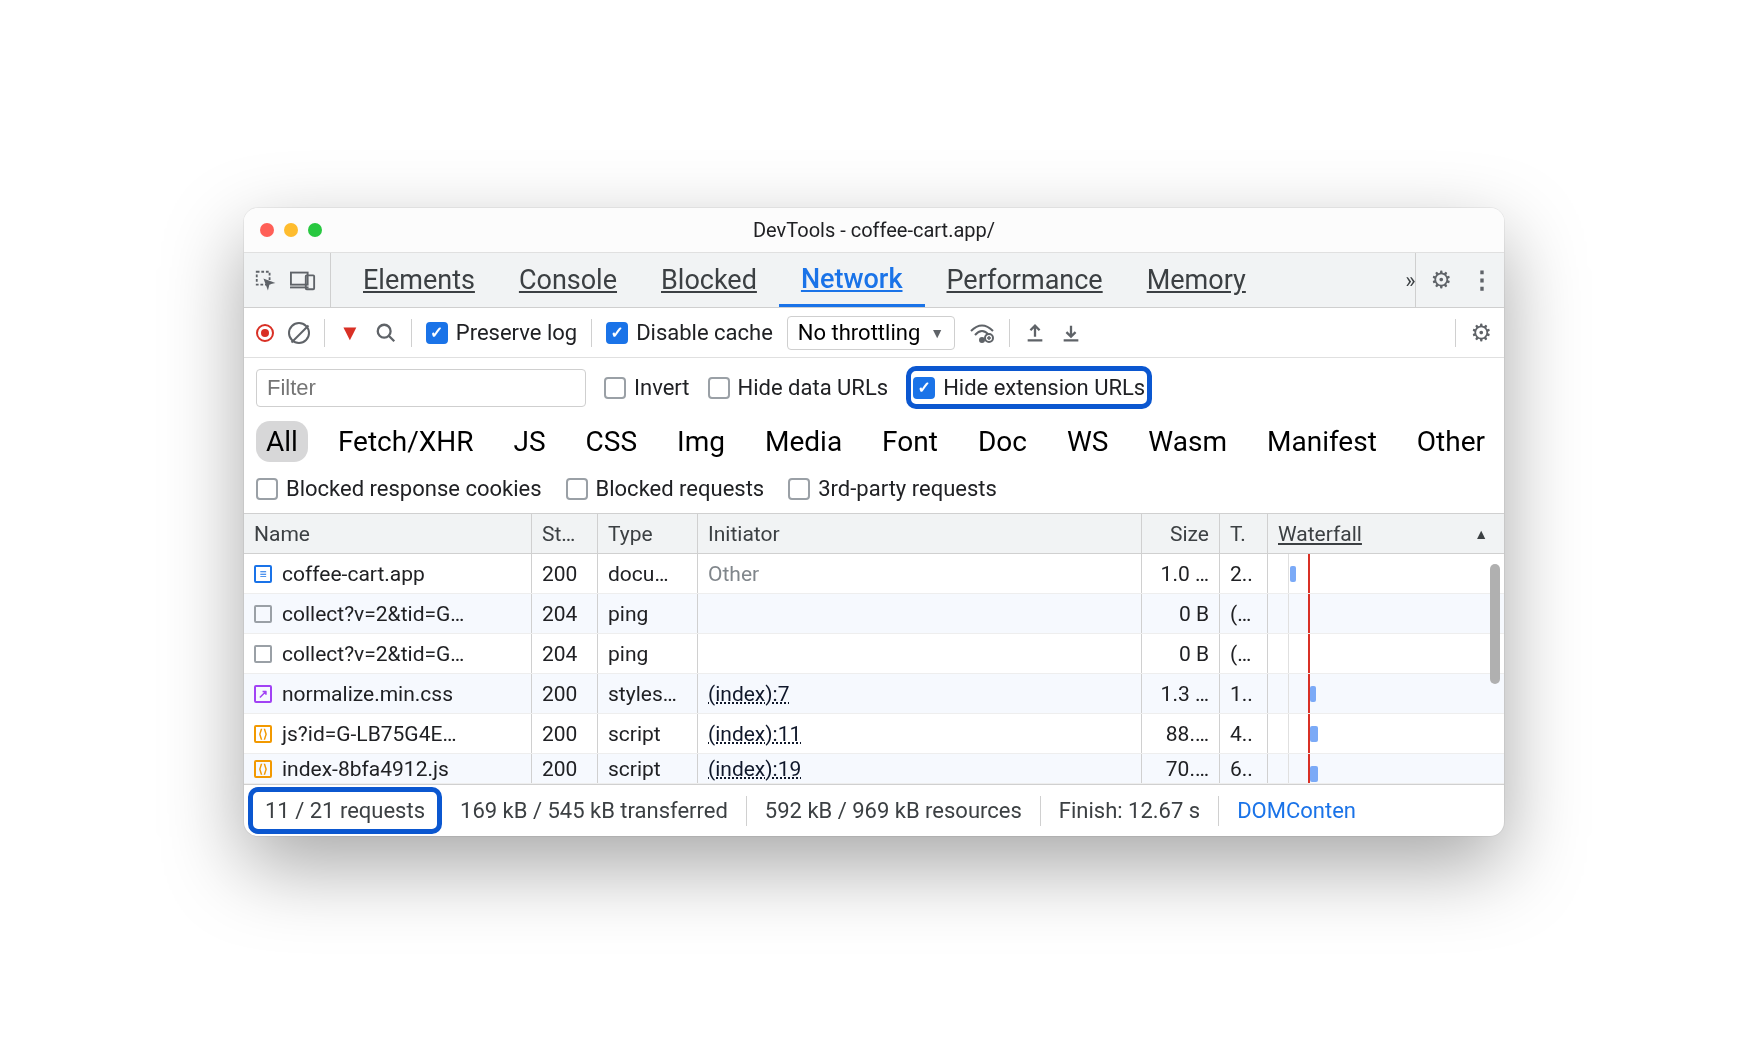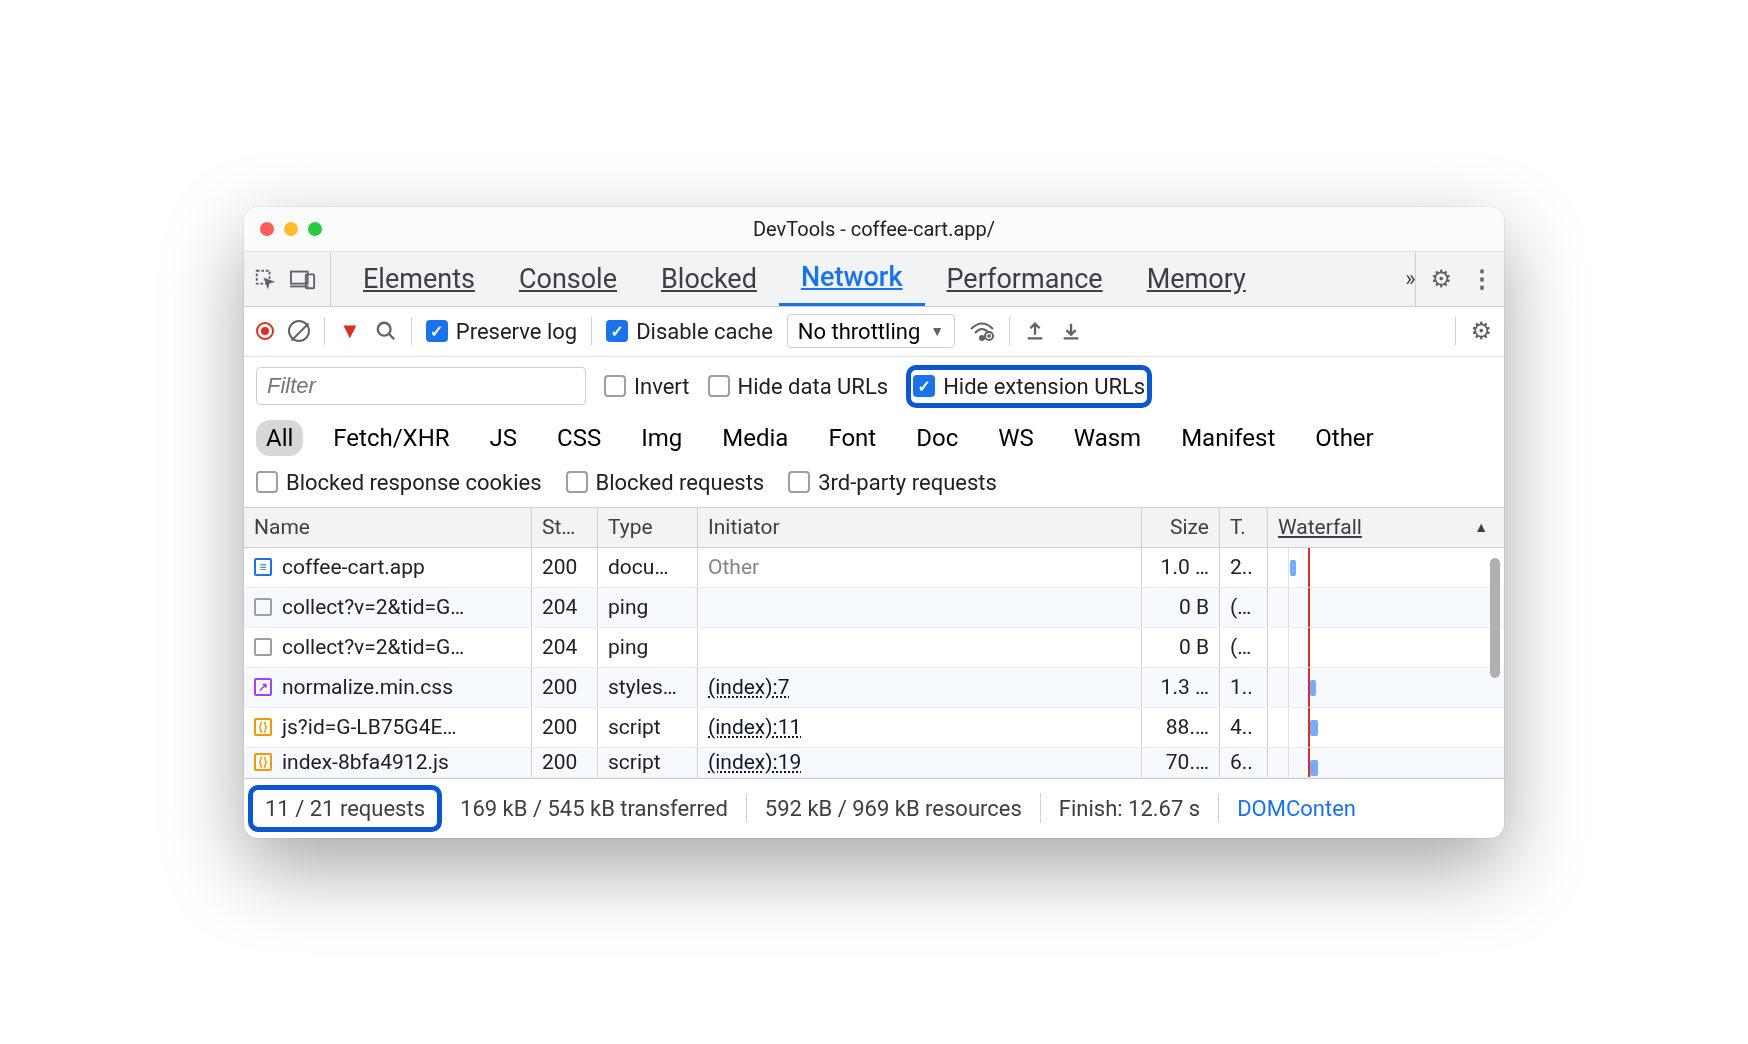--- a/index.html
+++ b/index.html
@@ -54,24 +54,24 @@
   .mag{color:#5f6368;font-size:24px;}
   .cb{width:22px;height:22px;border:2px solid #9aa0a6;border-radius:4px;display:inline-flex;align-items:center;justify-content:center;flex-shrink:0;}
   .cb.checked{background:#1a73e8;border-color:#1a73e8;color:#fff;}
   .cb.checked::after{content:"✓";font-size:16px;font-weight:700;}
   .lbl{font-size:22px;color:#202124;}
   .opt{display:flex;align-items:center;gap:8px;}
   .sel{display:flex;align-items:center;gap:10px;height:34px;padding:0 10px;border:1px solid #cfcfcf;border-radius:4px;font-size:22px;}
   .tri{color:#5f6368;font-size:14px;}
   
   .filter-row{display:flex;align-items:center;padding:8px 12px;gap:18px;}
-  .filter-input{width:330px;height:38px;border:1px solid #cfcfcf;border-radius:4px;padding:0 10px;font-size:22px;color:#0369a1;font-style:italic;}
+  .filter-input{width:330px;height:38px;border:1px solid #cfcfcf;border-radius:4px;padding:0 10px;font-size:22px;color:#0369a1;}
   .highlight{border:5px solid #0b57d0;border-radius:10px;padding:4px 2px;display:flex;align-items:center;gap:8px;}
   
-  .type-row{display:flex;align-items:center;gap:20px;padding:4px 12px 10px;font-size:24px;}
+  .type-row{display:flex;align-items:center;gap:20px;padding:4px 12px 10px;font-size:28px;}
   .chip{padding:4px 10px;border-radius:14px;cursor:pointer;}
   .chip.active{background:#d7d7d8;}
   
   .extra-row{display:flex;align-items:center;gap:24px;padding:4px 12px 12px;border-bottom:1px solid #d0d0d0;}
   
   .thead{display:flex;height:40px;background:#f1f3f4;border-bottom:1px solid #d0d0d0;font-size:21px;color:#3c4043;}
   .th,.td{padding:0 10px;display:flex;align-items:center;overflow:hidden;white-space:nowrap;border-right:1px solid #d0d0d0;}
   .th{font-weight:400;}
   .c-name{width:288px;} .c-st{width:66px;} .c-type{width:100px;} .c-init{width:444px;} .c-size{width:78px;justify-content:flex-end;} .c-t{width:48px;} .c-wf{flex:1;border-right:none;position:relative;text-decoration:underline;}
   .tbody{height:230px;overflow:hidden;position:relative;}
@@ -83,21 +83,21 @@
   .fi-css{border-color:#a142f4;color:#a142f4;}
   .fi-js{border-color:#f29900;color:#f29900;}
   .init-link{color:#0f172a;text-decoration:underline dotted;}
   .init-other{color:#80868b;}
   .wf-area{position:relative;width:100%;height:100%;}
   .wf-line{position:absolute;top:0;bottom:0;width:2px;background:#d93025;left:30px;}
   .wf-grid{position:absolute;top:0;bottom:0;width:1px;background:#e0e0e0;}
   .wf-bar{position:absolute;top:12px;height:16px;background:#7baaf7;border-radius:2px;}
   .scrollbar{position:absolute;right:4px;top:10px;width:10px;height:120px;background:#b0b0b0;border-radius:5px;}
   
-  .status{display:flex;align-items:center;height:60px;border-top:1px solid #d0d0d0;padding:0 12px;font-size:22px;color:#3c4043;gap:0;}
+  .status{display:flex;align-items:center;height:52px;border-top:1px solid #d0d0d0;padding:0 12px;font-size:22px;color:#3c4043;gap:0;}
   .status-item{padding:0 18px;border-right:1px solid #d0d0d0;height:30px;display:flex;align-items:center;}
   .status-item:last-child{border-right:none;}
   .status-link{color:#1a73e8;}
   .hl-status{border:5px solid #0b57d0;border-radius:10px;padding:6px 12px;margin-left:-8px;}
   .sort-tri{position:absolute;right:16px;font-size:14px;color:#3c4043;}
   .gear{font-size:24px;color:#5f6368;}
   .kebab{font-size:24px;color:#5f6368;font-weight:700;}
   svg{display:block;}
 </style>
 </head>

